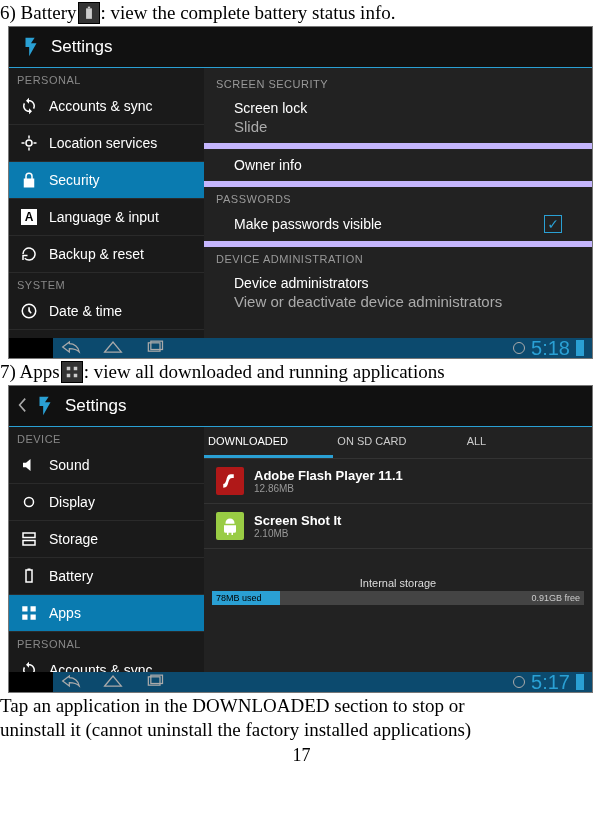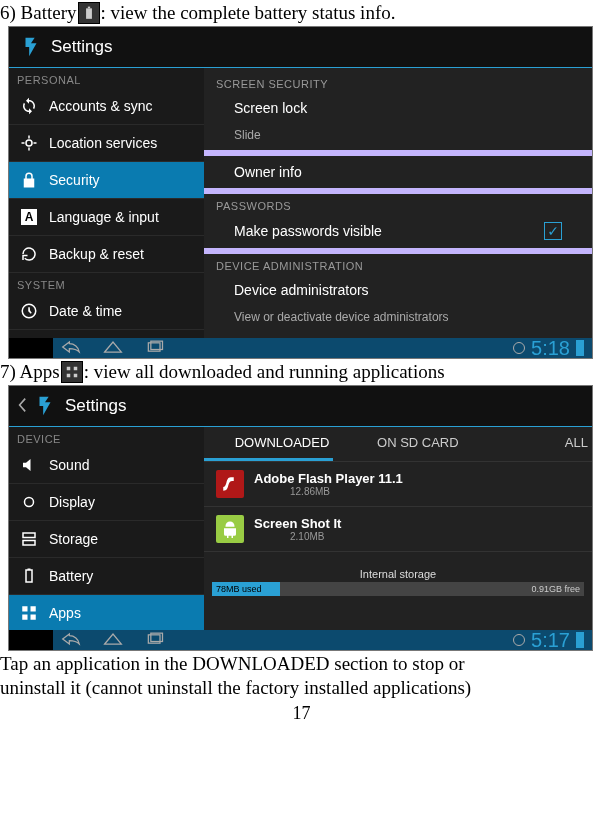--- a/index.html
+++ b/index.html
@@ -107,62 +107,62 @@
     letter-spacing: 0.5px;
   }
   .content-item {
     padding: 8px 30px;
     font-size: 14px;
     border-bottom: 6px solid #c4b5fd;
     display:flex;
     justify-content: space-between;
     align-items:center;
   }
-  .content-item .sub { font-size:12px; color:#aaa; display:block; margin-top:12px;}
+  .content-item .sub { font-size:15px; color:#aaa; display:block; margin-top:2px;}
   .checkbox {
     width:16px; height:16px;
     border:1px solid #2aa0d4;
     display:flex; align-items:center; justify-content:center;
     color:#2aa0d4; font-size:14px;
   }
   .checkbox.checked::after { content:"✓"; }
 
   
-  .ss-body2 { display:flex; height:203px; background:#111; }
+  .ss-body2 { display:flex; height:245px; background:#111; }
   .tabs {
     display:flex;
     background:#222;
     border-bottom:1px solid #333;
   }
   .tab {
     flex:1;
-    text-align:right;
+    text-align:left;
     padding:8px 4px;
-    font-size:13px;
+    font-size:11px;
     color:#ccc;
     cursor:pointer;
   }
   .tab.active { color:#fff; border-bottom:3px solid #2aa0d4; }
   .app-list { }
   .app-item {
     display:flex;
     align-items:center;
     padding:8px 12px;
     border-bottom:1px solid #333;
   }
   .app-icon {
     width:28px; height:28px;
     margin-right:10px;
     display:flex; align-items:center; justify-content:center;
     border-radius:2px;
   }
   .app-name { font-size:13px; font-weight:bold; }
-  .app-size { font-size:10px; color:#999;margin-left:36px; }
+  .app-size { font-size:10px; color:#999; }
   .storage-bar {
-    margin: 16px 8px 4px;
+    margin: 28px 8px 4px;
     position:relative;
   }
   .storage-label { font-size:11px; color:#ddd; text-align:center; margin-bottom:2px;}
   .storage-track {
     height:14px; background:#444; position:relative;
     display:flex; align-items:center;
   }
   .storage-used {
     height:14px; background:#2aa0d4; font-size:9px; color:#000;
     display:flex; align-items:center; padding:0 4px;

